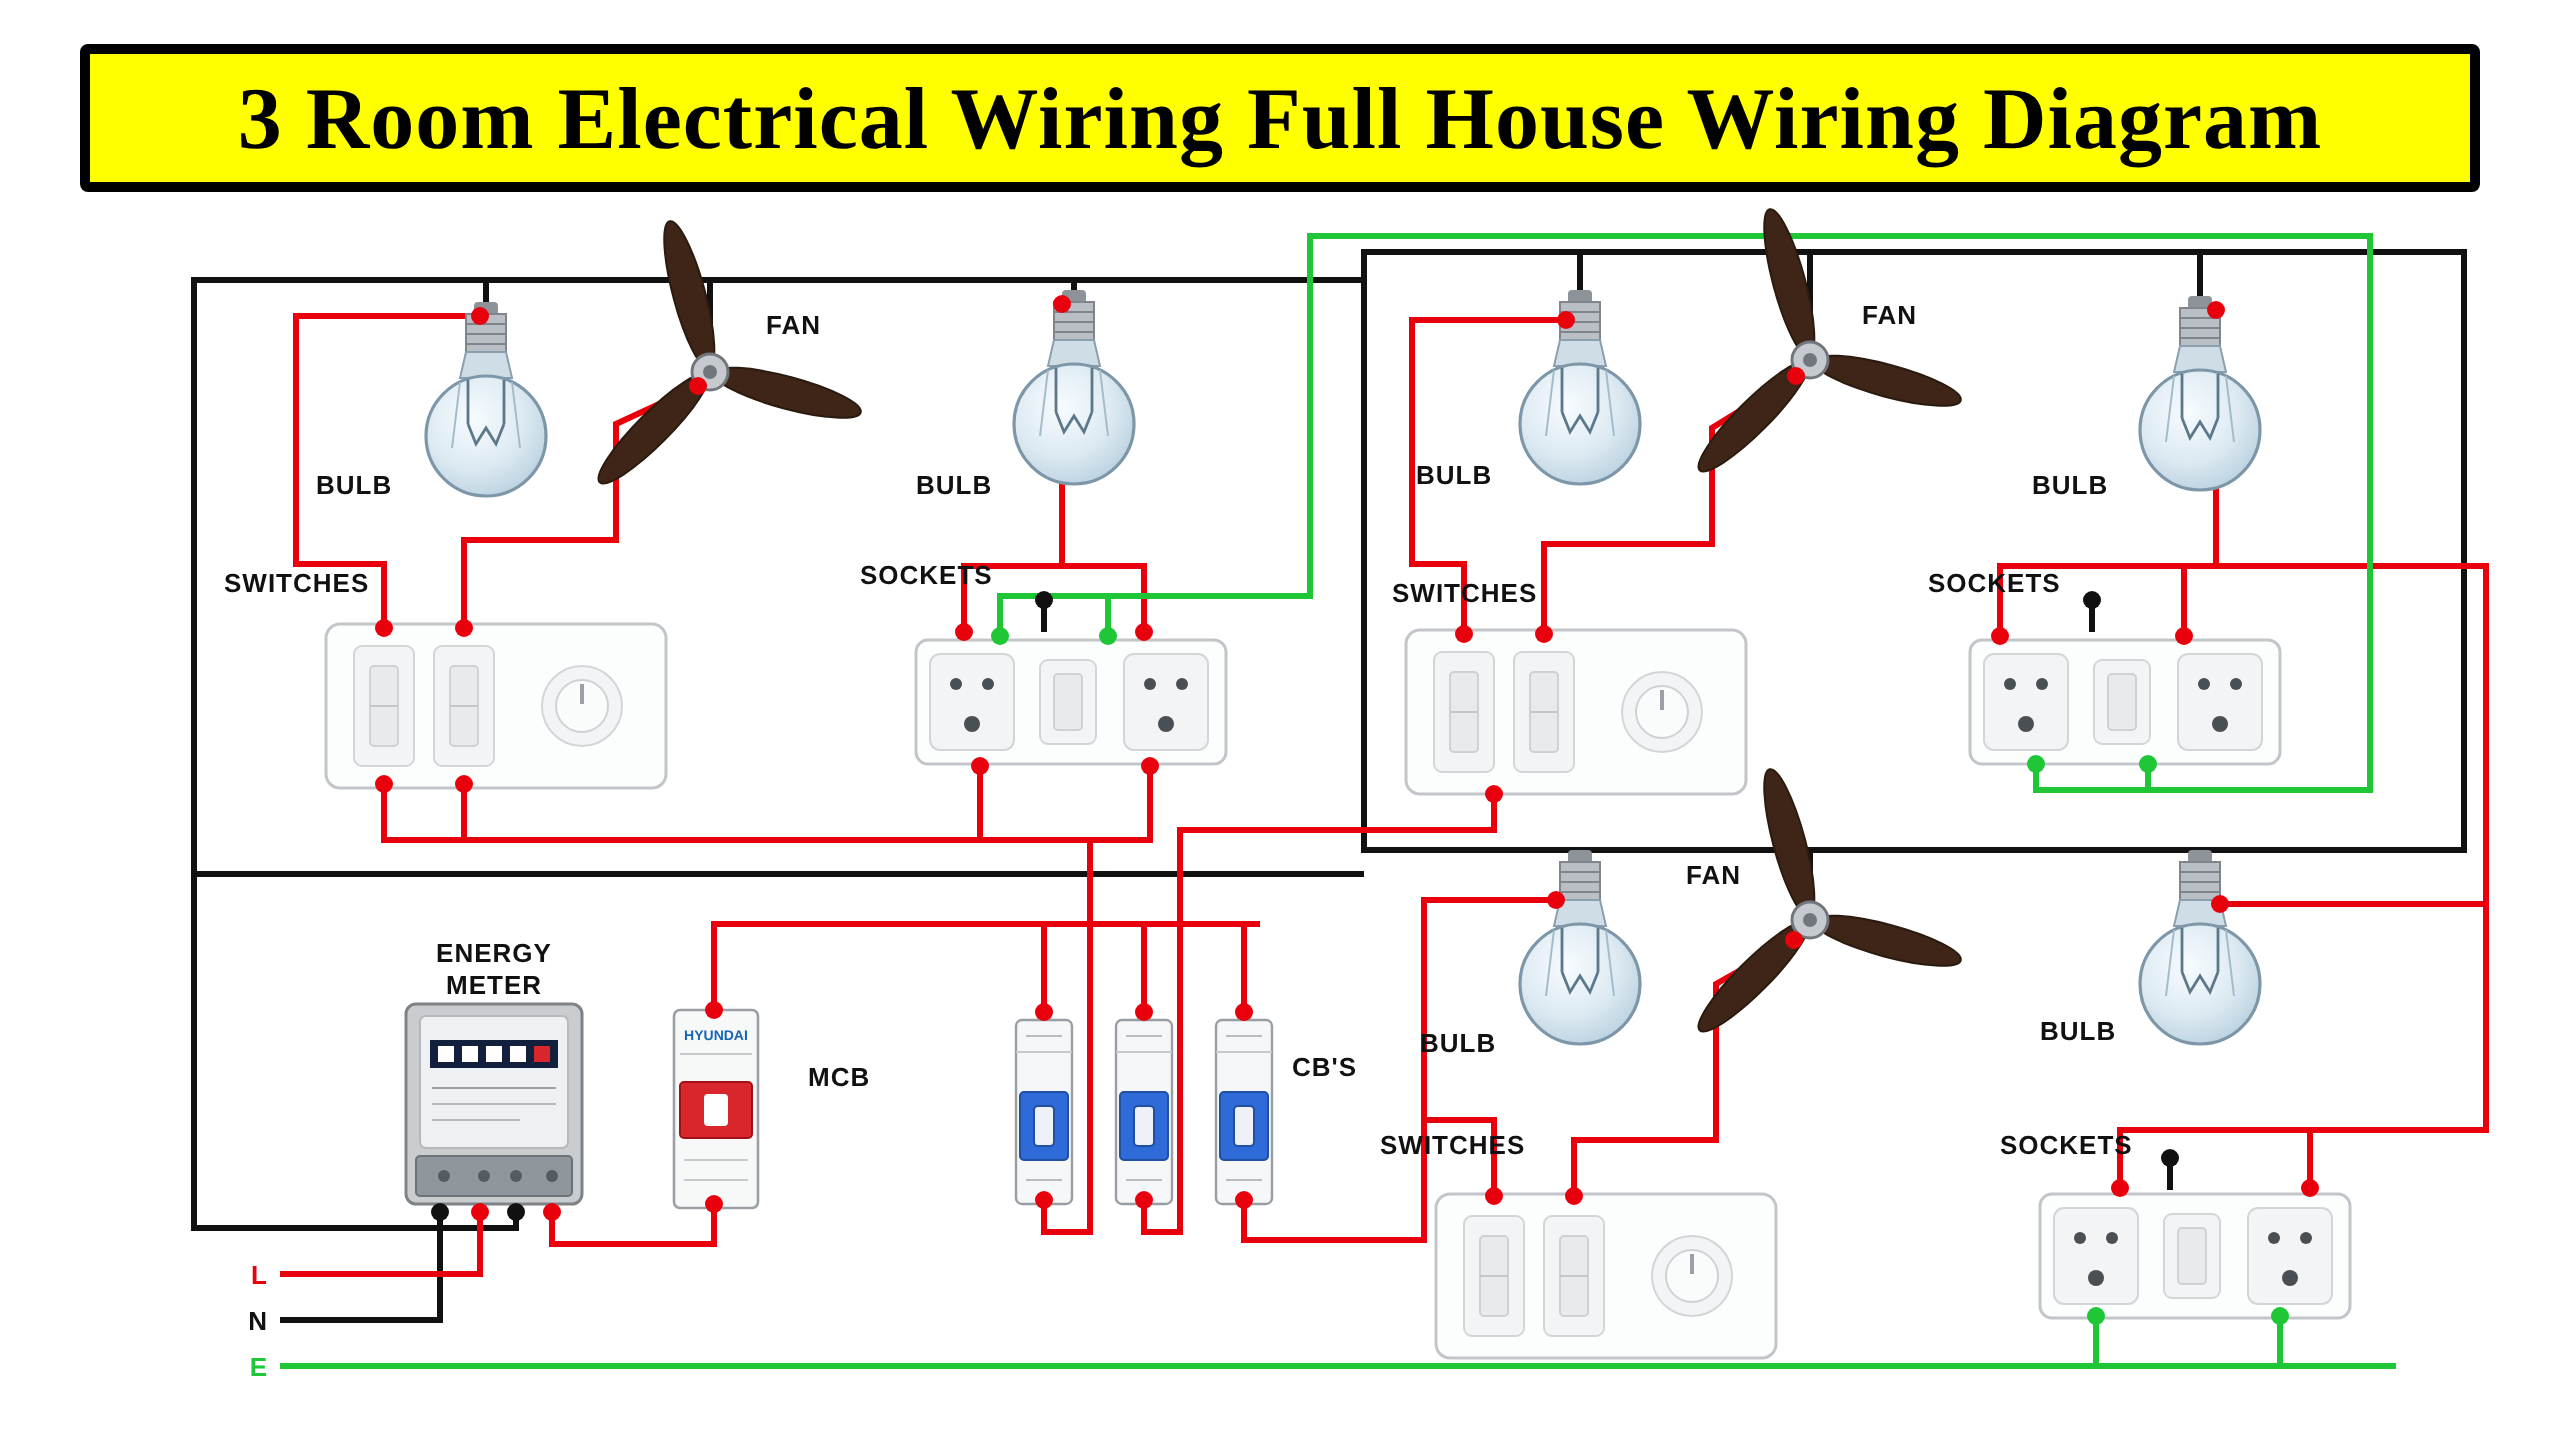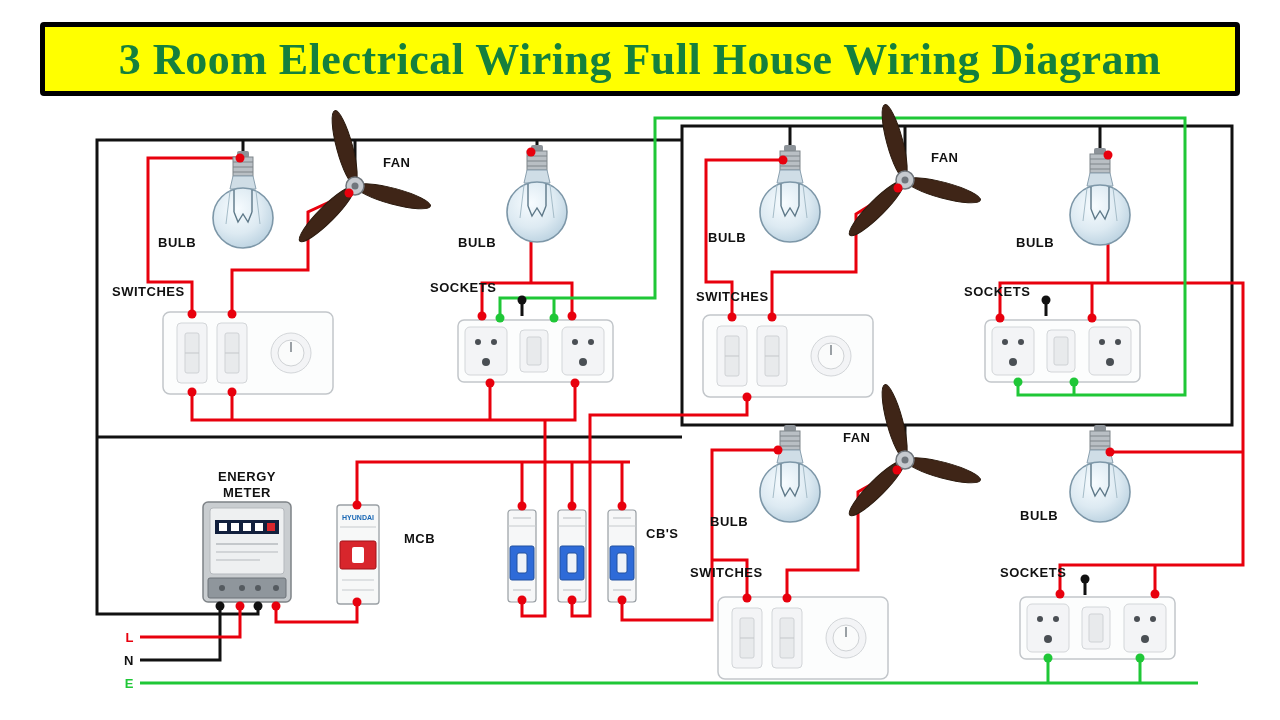--- a/index.html
+++ b/index.html
@@ -2,21 +2,21 @@
 <html><head>
 <meta charset="utf-8">
 <style>
   html,body{margin:0;padding:0;background:#ffffff;}
   .stage{position:relative;width:1280px;height:720px;background:#ffffff;overflow:hidden;
          font-family:"Liberation Sans",sans-serif;}
   .banner{position:absolute;left:40px;top:22px;width:1200px;height:74px;box-sizing:border-box;
           background:#ffff00;border:5px solid #000;border-radius:4px;
           display:flex;align-items:center;justify-content:center;z-index:5;}
   .banner h1{margin:0;font-family:"Liberation Serif",serif;font-weight:bold;
-             font-size:44px;color:#15803d;white-space:nowrap;letter-spacing:0.5px;}
+             font-size:44px;color:#000000;white-space:nowrap;letter-spacing:0.5px;}
   svg.diagram{position:absolute;left:0;top:0;z-index:1;}
   .wN{stroke:#111111;stroke-width:3;fill:none;}
   .wL{stroke:#e8000d;stroke-width:3;fill:none;}
   .wE{stroke:#1fc737;stroke-width:3;fill:none;}
   .dotL{fill:#e8000d;} .dotN{fill:#111111;} .dotE{fill:#1fc737;}
   .lbl{font-family:"Liberation Sans",sans-serif;font-weight:bold;font-size:13px;fill:#111;letter-spacing:.5px;}
   .lblL{fill:#e8000d;} .lblN{fill:#111;} .lblE{fill:#1fc737;}
   .brand{font-family:"Liberation Sans",sans-serif;font-weight:bold;font-size:7px;fill:#1766b4;}
 </style>
 </head>

